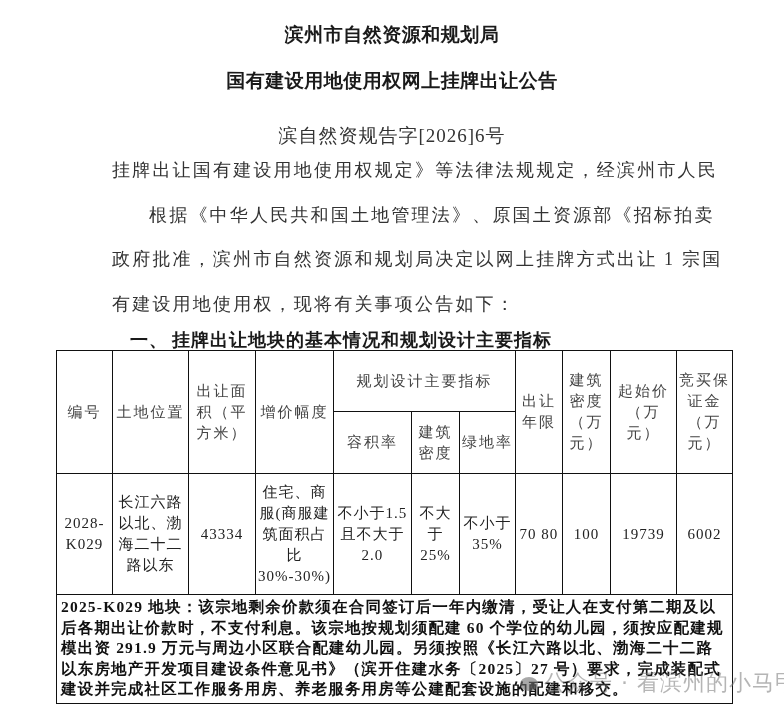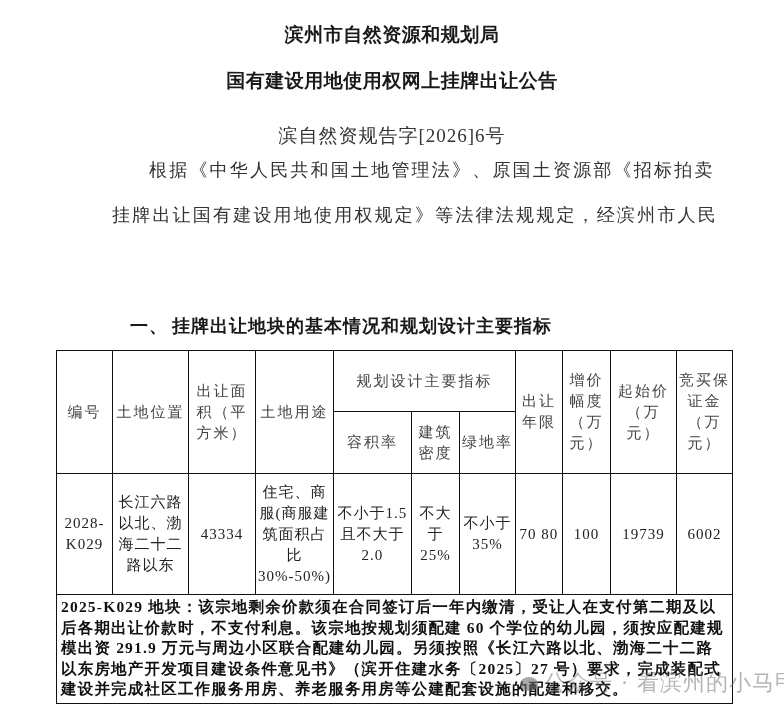--- a/index.html
+++ b/index.html
@@ -8,21 +8,21 @@
   .title1 { position:absolute; left:0; width:784px; top:22px; text-align:center;
             font-size:19px; font-weight:bold; letter-spacing:0.5px; }
   .title2 { position:absolute; left:0; width:784px; top:68px; text-align:center;
             font-size:19px; font-weight:bold; letter-spacing:0.5px; }
   .docno  { position:absolute; left:0; width:784px; top:110px; text-align:center;
             font-size:19px; color:#333; letter-spacing:1px;margin-top:13px; }
   .para { position:absolute; left:112px; top:148px; width:560px; font-size:18px; color:#333;
           line-height:44.5px; letter-spacing:2.2px; text-align:justify; }
   .para .line { display:block; white-space:nowrap; }
   .para .indent { padding-left:37px; }
-  .section { position:absolute; left:130px; top:314px; font-size:18px; font-weight:bold;
+  .section { position:absolute; left:130px; top:328px; font-size:18px; font-weight:bold;
              letter-spacing:1px; }
   .section .num { margin-right:4px; }
 
   table.land { position:absolute; left:56px; top:350px; border-collapse:collapse;
                font-size:15px; color:#444; table-layout:fixed; }
   table.land td { border:1.5px solid #111; text-align:center; vertical-align:middle;
                   padding:0 2px; line-height:21px; letter-spacing:2px; }
   table.land tr.h1 td { height:60px; }
   table.land tr.h2 td { height:61px; }
   table.land tr.data td { height:120px; color:#222; font-size:15px; letter-spacing:1px; }
@@ -35,22 +35,24 @@
              background:rgba(110,110,110,0.6); margin-right:6px; vertical-align:middle; }
 </style>
 </head>
 <body>
 
 <div class="title1">滨州市自然资源和规划局</div>
 <div class="title2">国有建设用地使用权网上挂牌出让公告</div>
 <div class="docno">滨自然资规告字[2026]6号</div>
 
 <div class="para">
+  <span class="line">挂牌出让国有建设用地使用权规定》等法律法规规定，经滨州市人民</span>
   <span class="line indent">根据《中华人民共和国土地管理法》、原国土资源部《招标拍卖</span>
-  <span class="line">挂牌出让国有建设用地使用权规定》等法律法规规定，经滨州市人民</span>
+  <span class="line">政府批准，滨州市自然资源和规划局决定以网上挂牌方式出让 1 宗国</span>
+  <span class="line">有建设用地使用权，现将有关事项公告如下：</span>
 </div>
 
 <div class="section">
   <span class="num">一、</span><span>挂牌出让地块的基本情况和规划设计主要指标</span>
 </div>
 
 <table class="land">
   <colgroup>
     <col style="width:56px">
       <col style="width:76px">
@@ -62,37 +64,37 @@
     <col style="width:47px">
       <col style="width:48px">
       <col style="width:66px">
       <col style="width:56px">
   </colgroup>
   <tbody>
       <tr class="h1">
     <td rowspan="2">编号</td>
     <td rowspan="2">土地位置</td>
     <td rowspan="2">出让面积（平方米）</td>
-    <td rowspan="2">土地用途</td>
+    <td rowspan="2">增价幅度</td>
     <td colspan="3">规划设计主要指标</td>
     <td rowspan="2">出让年限</td>
-    <td rowspan="2">增价幅度（万元）</td>
+    <td rowspan="2">建筑密度（万元）</td>
     <td rowspan="2">起始价（万元）</td>
     <td rowspan="2">竞买保证金（万元）</td>
   </tr>
   <tr class="h2">
     <td>容积率</td>
     <td>建筑密度</td>
     <td>绿地率</td>
   </tr>
   <tr class="data">
     <td>2028-K029</td>
     <td>长江六路以北、渤海二十二路以东</td>
     <td>43334</td>
-    <td>住宅、商服(商服建筑面积占比30%-50%)</td>
+    <td>住宅、商服(商服建筑面积占比30%-30%)</td>
     <td>不小于1.5且不大于2.0</td>
     <td>不大于25%</td>
     <td>不小于35%</td>
     <td>70 80</td>
     <td>100</td>
     <td>19739</td>
     <td>6002</td>
   </tr>
   <tr class="note">
     <td colspan="11">2025-K029 地块：该宗地剩余价款须在合同签订后一年内缴清，受让人在支付第二期及以后各期出让价款时，不支付利息。该宗地按规划须配建 60 个学位的幼儿园，须按应配建规模出资 291.9 万元与周边小区联合配建幼儿园。另须按照《长江六路以北、渤海二十二路以东房地产开发项目建设条件意见书》（滨开住建水务〔2025〕27 号）要求，完成装配式建设并完成社区工作服务用房、养老服务用房等公建配套设施的配建和移交。</td>

